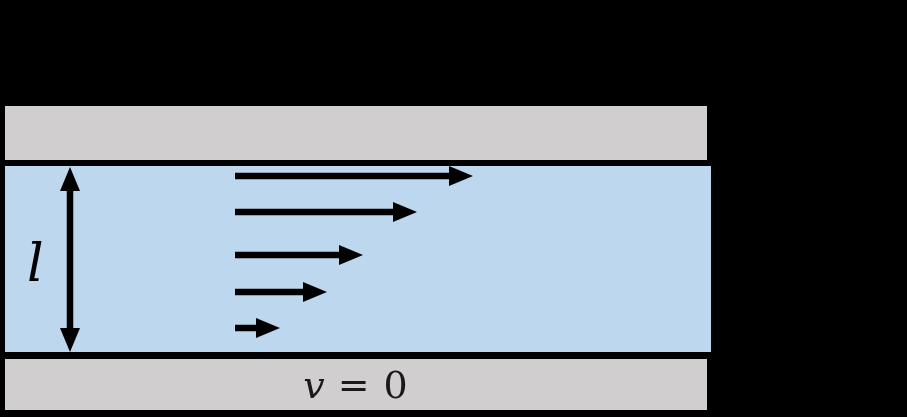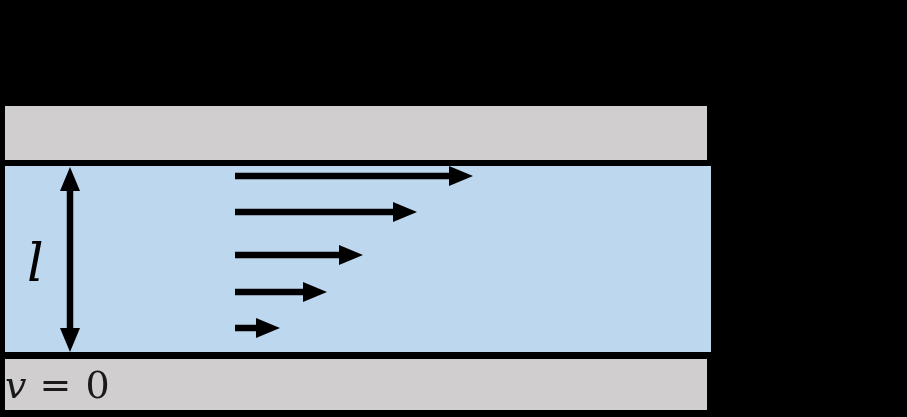--- a/index.html
+++ b/index.html
@@ -28,20 +28,21 @@
   }
   .plate.top {
     top: 106px;
     height: 54px;
   }
   .plate.bottom {
     top: 359px;
     height: 51px;
     display: flex;
     align-items: center;
+    justify-content: center;
   }
   .fluid {
     position: absolute;
     left: 5px;
     top: 166px;
     width: 706px;
     height: 186px;
     background: #bdd7ee;
   }
   .velocity-label {

